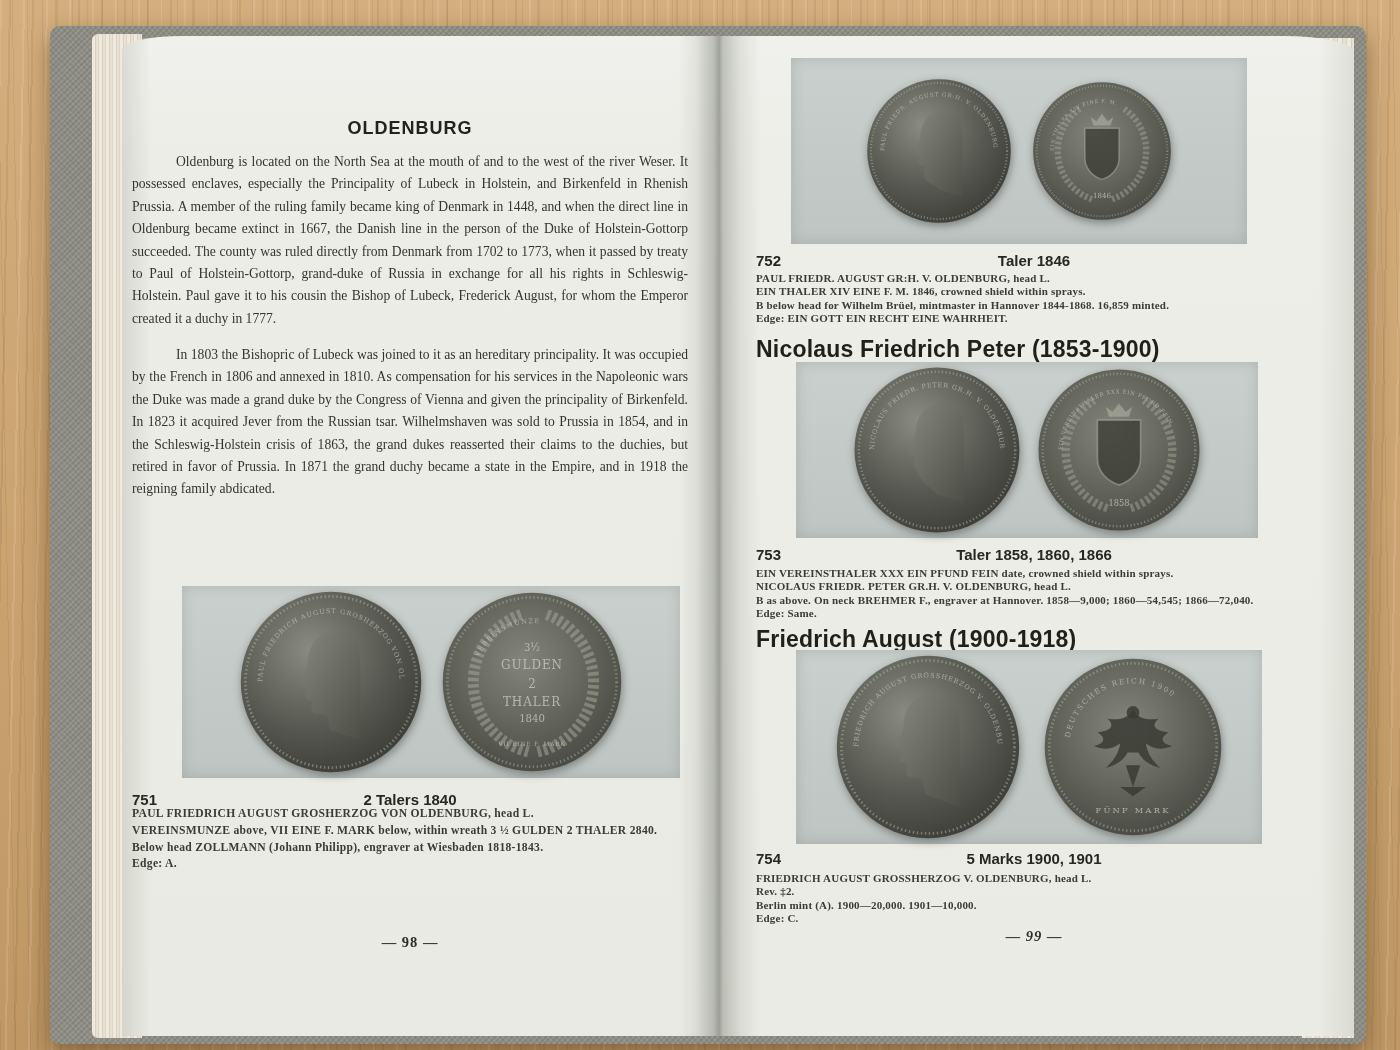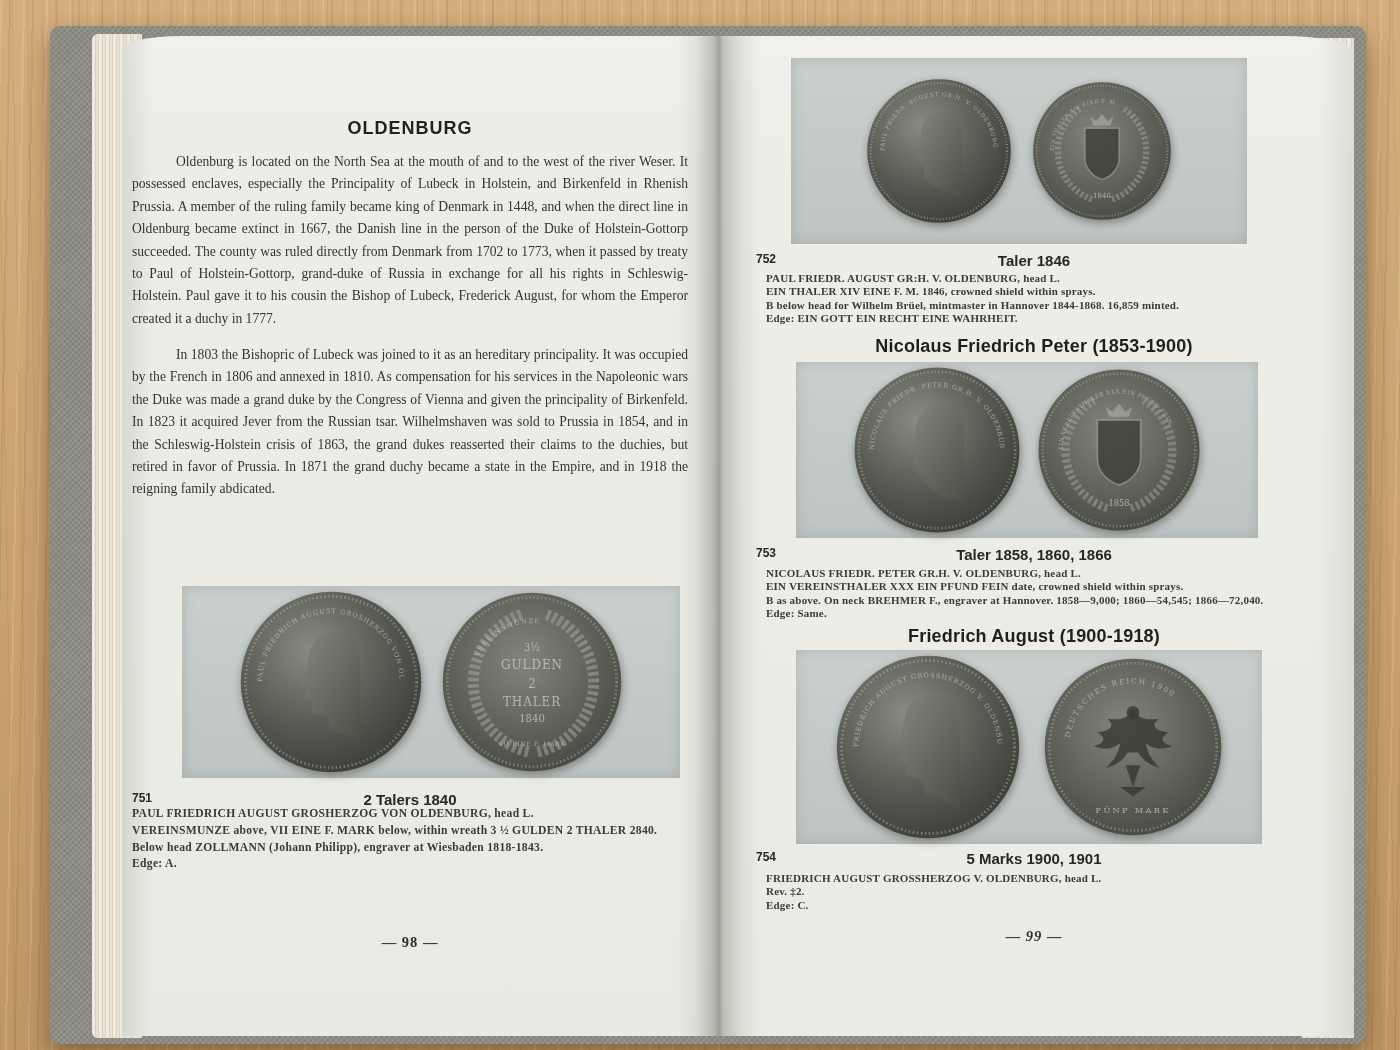--- a/index.html
+++ b/index.html
@@ -65,28 +65,28 @@
   .page-title{
     font-size:18px; font-weight:bold; letter-spacing:1px;
     color:#22221f; text-align:center;
   }
   .body-text{
     font-family:"Liberation Serif", serif;
     font-size:13.6px; line-height:22.4px; color:#34342f;
     text-align:justify; text-indent:44px;
   }
   .section-heading{
-    font-size:18px; font-weight:bold; color:#1f1f1c; text-align:center; letter-spacing:0.2px;
+    font-size:23px; font-weight:bold; color:#1f1f1c; letter-spacing:0.2px;
   }
   .entry-head{position:absolute; height:20px;}
-  .entry-num{position:absolute; left:0; top:0; font-size:12px; font-weight:bold; color:#27271f;}
+  .entry-num{position:absolute; left:0; top:0; font-size:15px; font-weight:bold; color:#27271f;}
   .entry-title{position:absolute; left:0; right:0; top:0; text-align:center; font-size:15px; font-weight:bold; color:#27271f;}
   .desc{font-family:"Liberation Serif", serif; font-weight:bold; color:#3b3b34;}
   .desc.lg div{font-size:11.6px; line-height:16.8px; letter-spacing:0.3px;}
-  .desc.sm div{font-size:11px; line-height:13.4px; letter-spacing:0.2px;margin-left:10px;}
+  .desc.sm div{font-size:11px; line-height:13.4px; letter-spacing:0.2px;}
   .pagenum{
     font-family:"Liberation Serif", serif; font-weight:bold;
     font-size:14.5px; color:#2e2e29; text-align:center; letter-spacing:1px;
   }
   
   .plate{
     position:absolute;
     background:linear-gradient(180deg,#cad0ce 0,#c4cac8 50%,#bfc5c3 100%);
     box-shadow: inset 0 0 14px rgba(90,100,95,0.25);
     display:flex; align-items:center; justify-content:center;
@@ -254,22 +254,22 @@
         </text>
         <text class="coin-center-txt" x="100" y="168" font-size="10">1858</text>
       </svg>
     </div>
 
     <div class="entry-head" style="left:38px; top:510px; width:556px;">
       <span class="entry-num">753</span>
       <span class="entry-title">Taler 1858, 1860, 1866</span>
     </div>
     <div class="abs desc sm" style="left:38px; top:531px; width:556px;">
+      <div>EIN VEREINSTHALER XXX EIN PFUND FEIN date, crowned shield within sprays.</div>
       <div>NICOLAUS FRIEDR. PETER GR.H. V. OLDENBURG, head L.</div>
-      <div>EIN VEREINSTHALER XXX EIN PFUND FEIN date, crowned shield within sprays.</div>
       <div>B as above.   On neck BREHMER F., engraver at Hannover.   1858—9,000; 1860—54,545; 1866—72,040.</div>
       <div>Edge:   Same.</div>
     </div>
 
     <div class="abs section-heading" style="left:38px; width:556px; top:590px;">Friedrich August (1900-1918)</div>
 
     <div class="plate" style="left:78px; top:614px; width:466px; height:194px; gap:20px;">
       <svg class="coin" width="188" height="188" viewBox="0 0 200 200">
         <circle cx="100" cy="100" r="97" fill="url(#gCoin)"></circle>
         <circle cx="100" cy="100" r="92" fill="none" stroke="rgba(190,192,178,0.45)" stroke-width="3" stroke-dasharray="1.5 2.8"></circle>
@@ -300,20 +300,21 @@
       </svg>
     </div>
 
     <div class="entry-head" style="left:38px; top:814px; width:556px;">
       <span class="entry-num">754</span>
       <span class="entry-title">5 Marks 1900, 1901</span>
     </div>
     <div class="abs desc sm" style="left:38px; top:836px; width:556px;">
       <div>FRIEDRICH AUGUST GROSSHERZOG V. OLDENBURG, head L.</div>
       <div>Rev. ‡2.</div>
+      <div>Berlin mint (A).   1900—20,000.   1901—10,000.</div>
       <div>Edge:   C.</div>
     </div>
 
     <div class="abs pagenum" style="left:38px; width:556px; top:892px;font-style:italic;">— 99 —</div>
   </div>
 
   <div class="gutter"></div>
 </div>
 
 </body></html>

